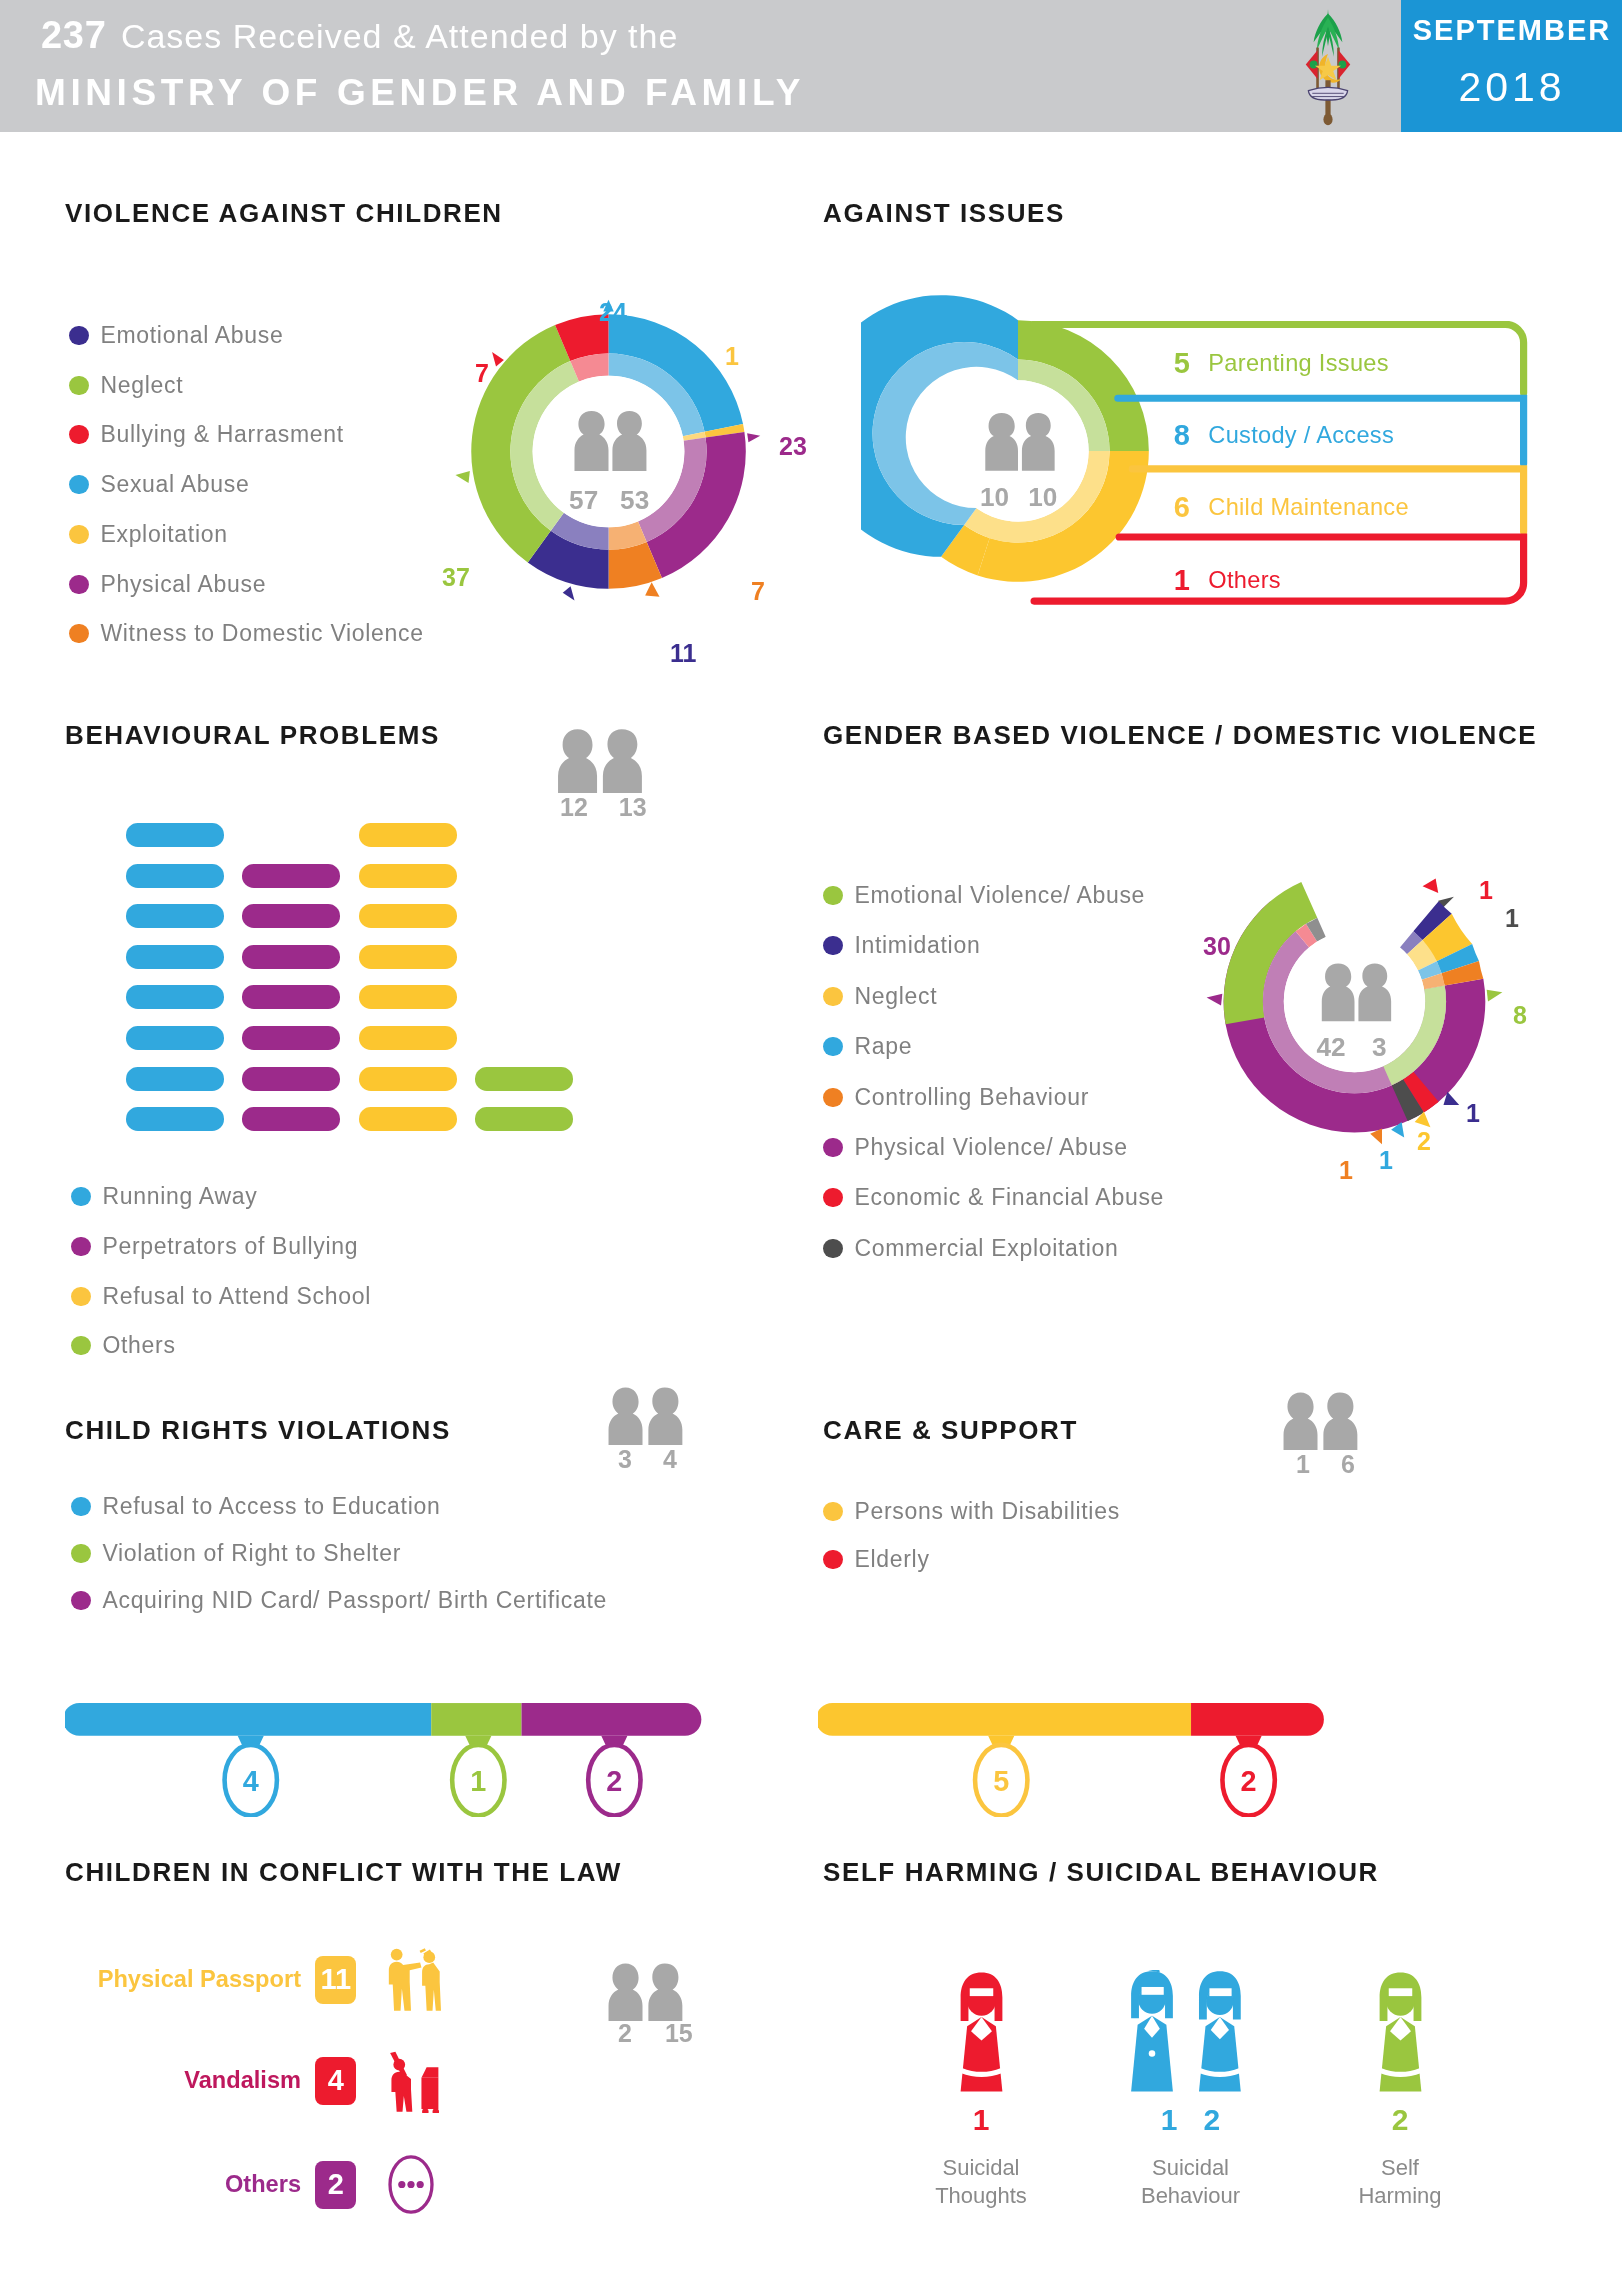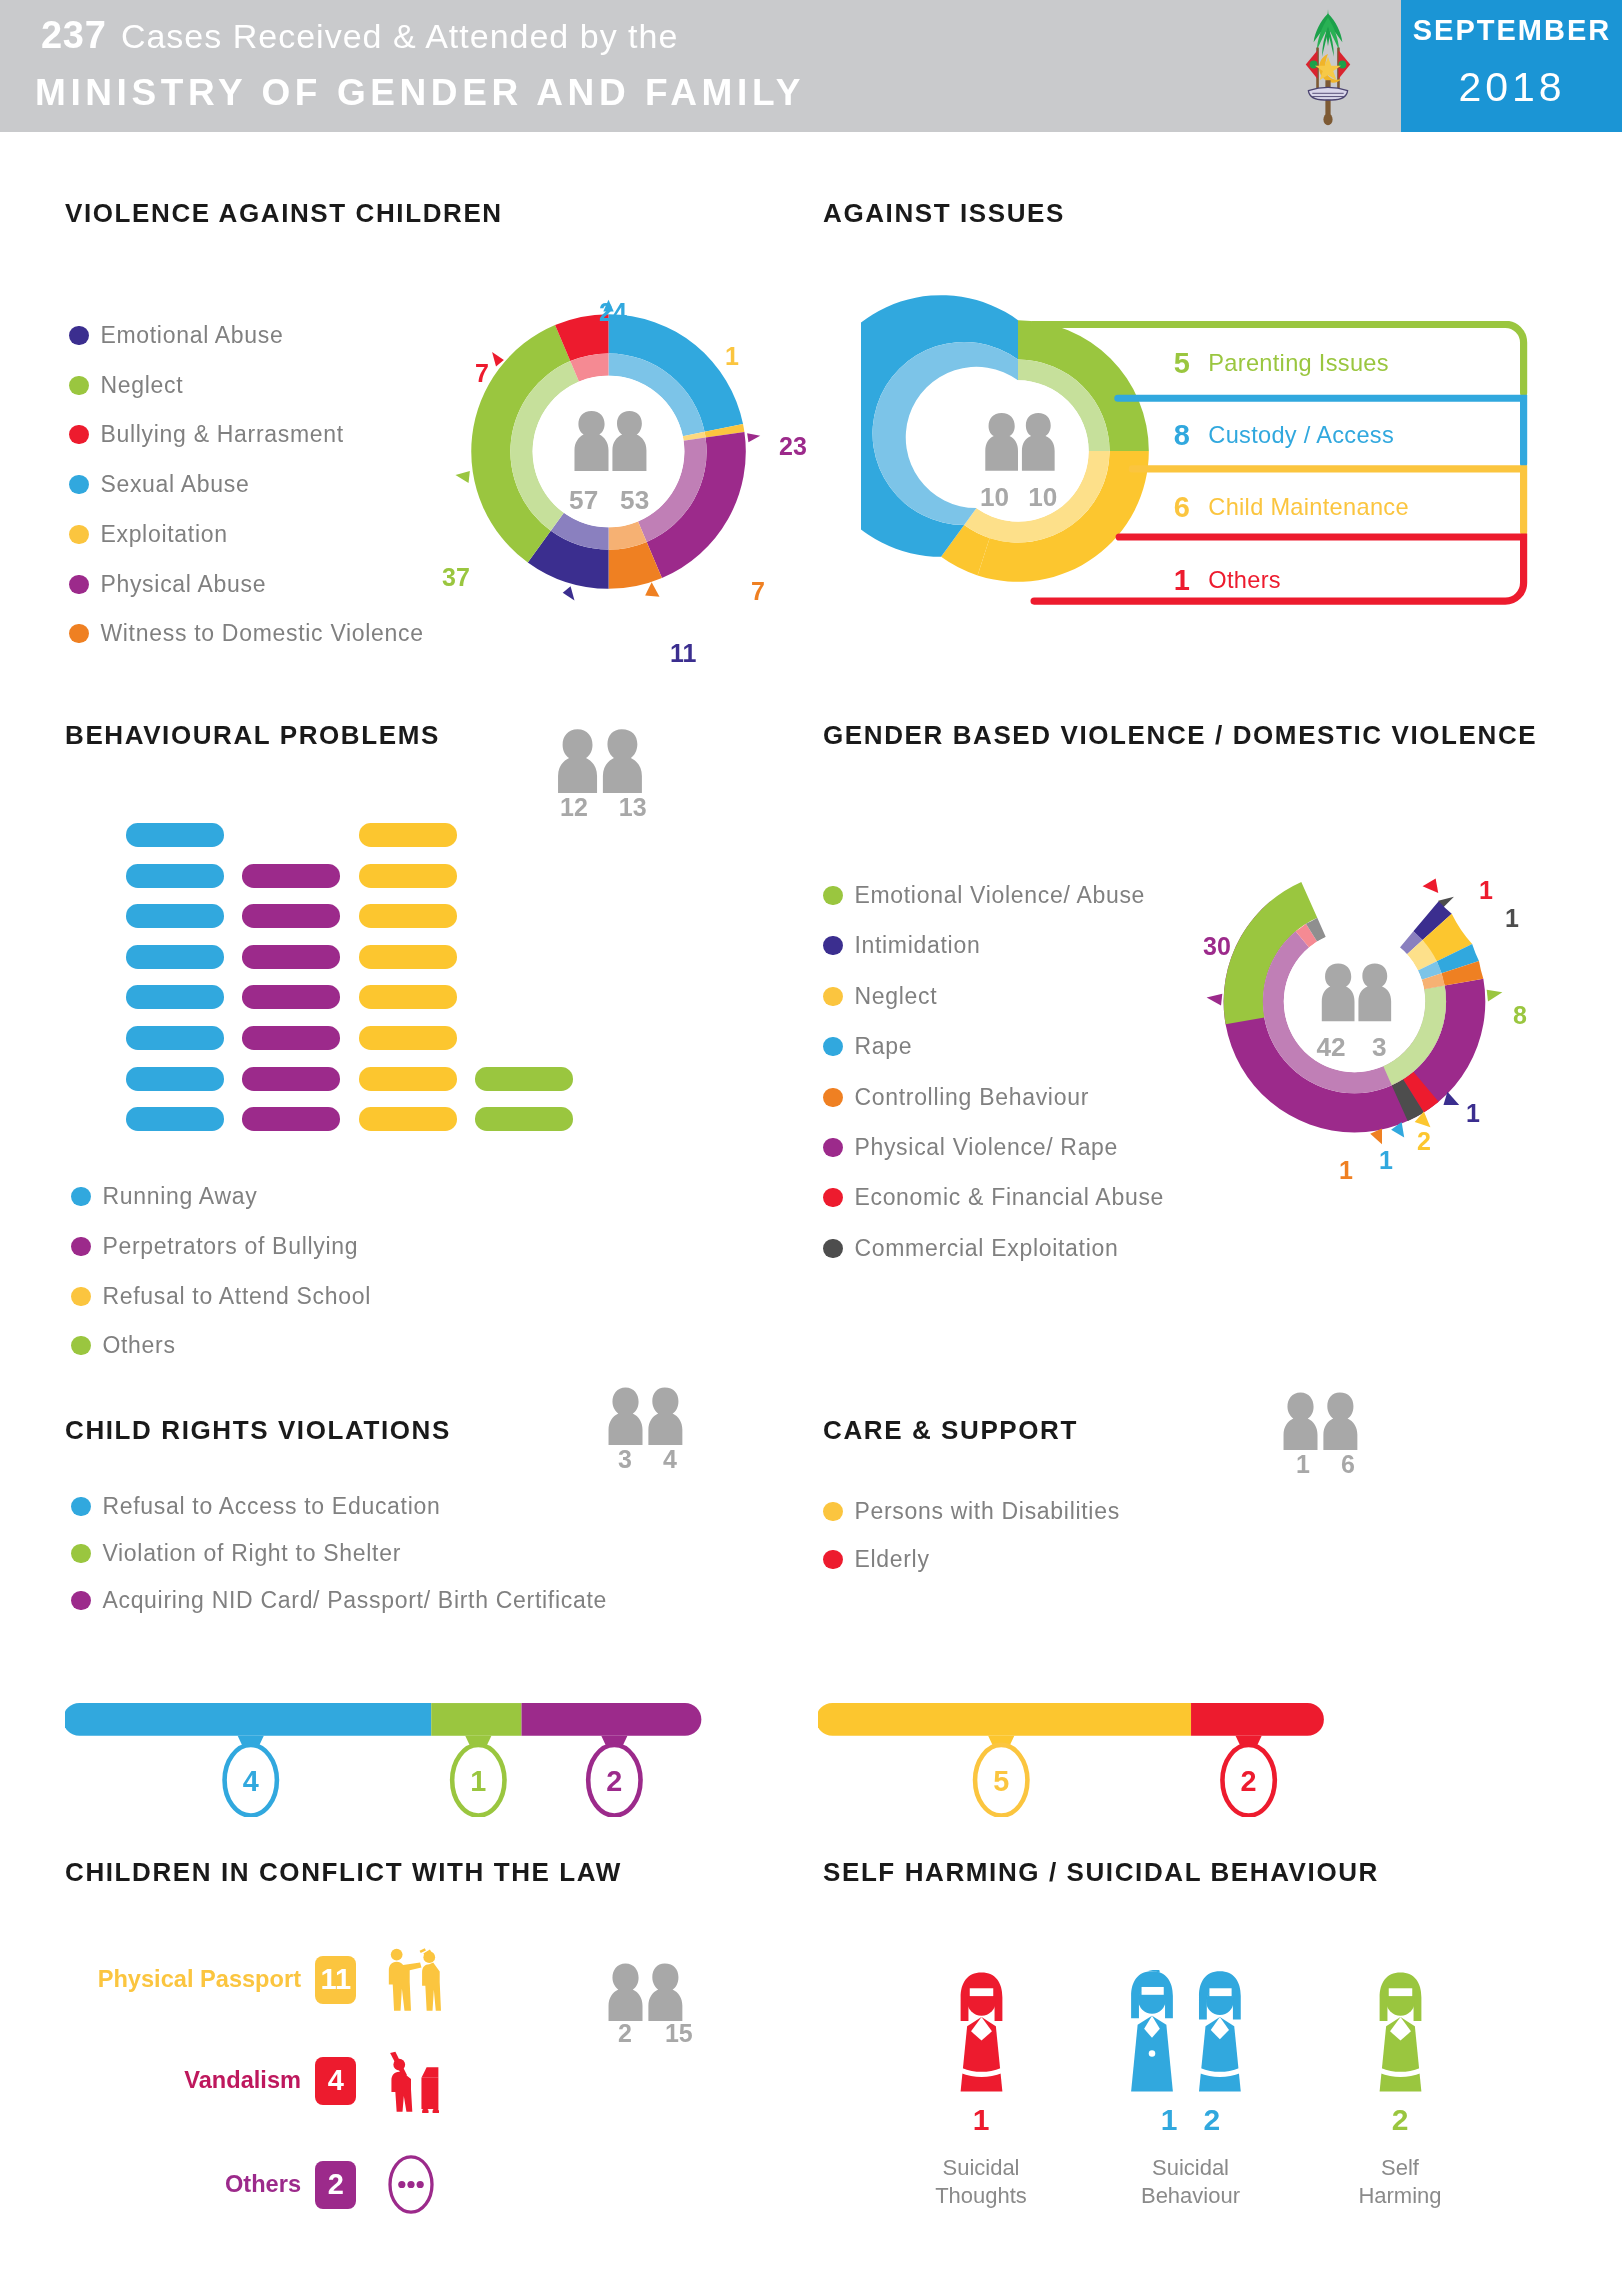--- a/index.html
+++ b/index.html
@@ -319,21 +319,21 @@
 <div class="legend-row" style="left:823px; top:1033px;justify-content:flex-end;">
   <span class="legend-dot" style="background:#31a8de"></span>
   <span class="legend-label">Rape</span>
 </div>
 <div class="legend-row" style="left:823px; top:1084px;">
   <span class="legend-dot" style="background:#ef8022"></span>
   <span class="legend-label">Controlling Behaviour</span>
 </div>
 <div class="legend-row" style="left:823px; top:1134px;">
   <span class="legend-dot" style="background:#9c2a8b"></span>
-  <span class="legend-label">Physical Violence/ Rape</span>
+  <span class="legend-label">Physical Violence/ Abuse</span>
 </div>
 <div class="legend-row" style="left:823px; top:1184px;">
   <span class="legend-dot" style="background:#ed1b2e"></span>
   <span class="legend-label">Economic &amp; Financial Abuse</span>
 </div>
 <div class="legend-row" style="left:823px; top:1235px;">
   <span class="legend-dot" style="background:#4d4d4d"></span>
   <span class="legend-label">Commercial Exploitation</span>
 </div>
 

